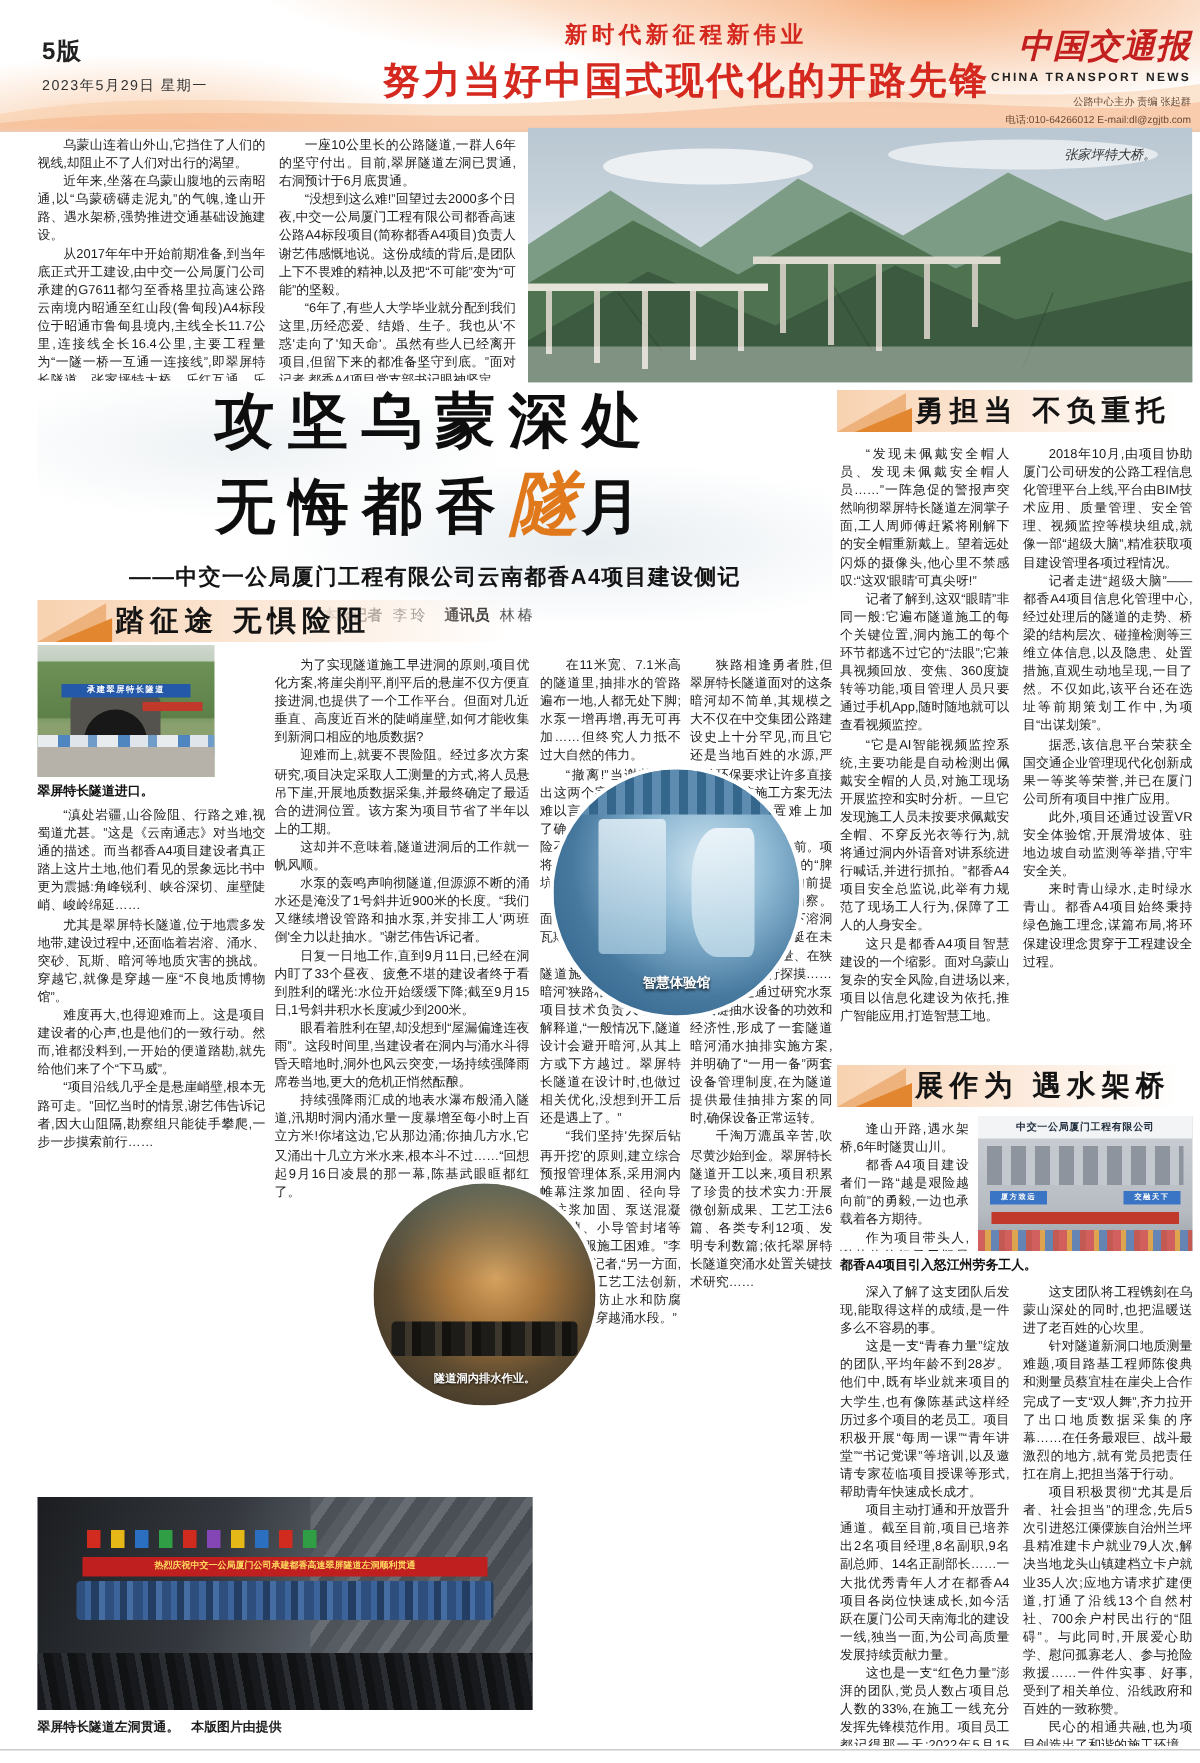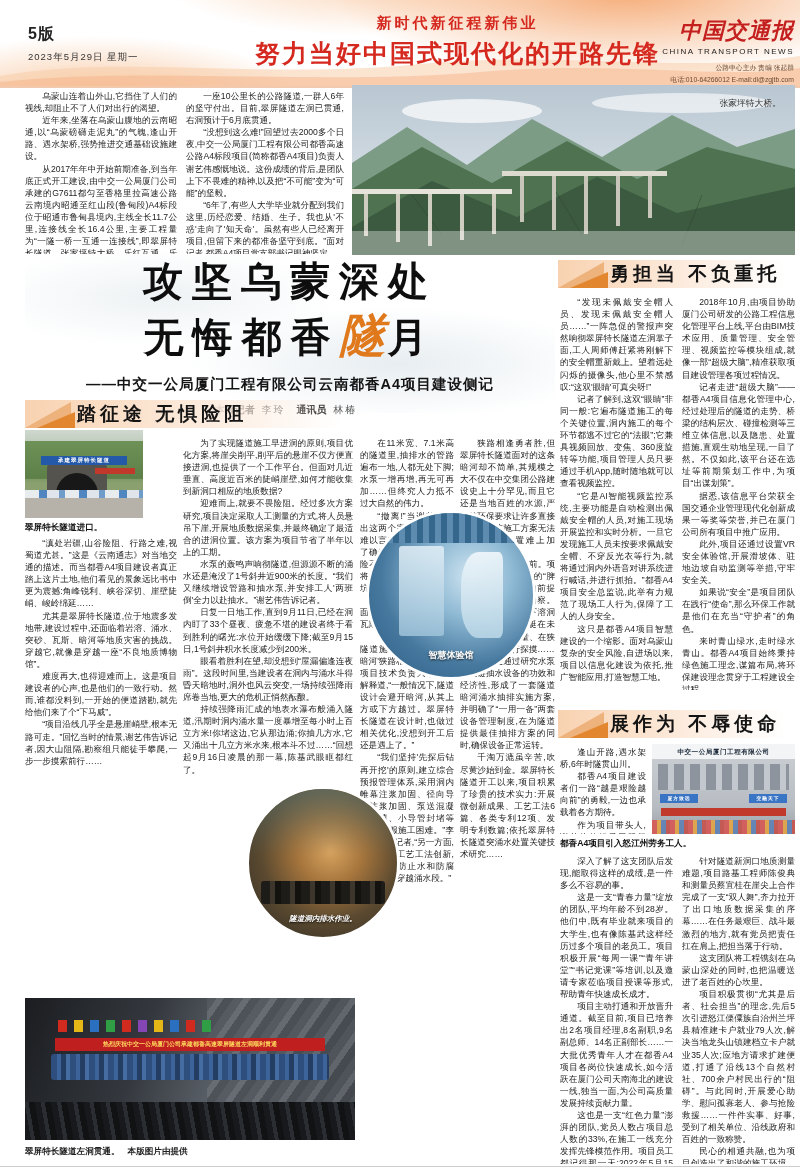--- a/index.html
+++ b/index.html
@@ -16,21 +16,21 @@
   .hdr-wave{position:absolute;left:0;bottom:0;width:800px;height:40px;}
   .page-info{position:absolute;left:28px;top:24px;}
   .page-no{font-size:16px;font-weight:900;color:#222;letter-spacing:1px;}
   .page-date{font-size:9.5px;color:#333;margin-top:6px;letter-spacing:1px;}
   .slogans{position:absolute;left:205px;top:14px;width:505px;text-align:center;}
   .slogan-sm{font-size:15px;font-weight:900;color:#d5281e;letter-spacing:3px;}
   .slogan-lg{font-size:25px;font-weight:900;color:#d5281e;letter-spacing:2px;margin-top:4px;}
   .masthead{position:absolute;right:6px;top:16px;width:210px;text-align:right;}
   .brand{font-size:22px;font-weight:900;font-style:italic;color:#c41f1f;
          font-family:"Liberation Serif","DejaVu Serif",serif;letter-spacing:1px;}
-  .brand-en{font-size:8px;font-weight:400;color:#222;letter-spacing:1.5px;margin-top:1px;}
+  .brand-en{font-size:8px;font-weight:700;color:#222;letter-spacing:1.5px;margin-top:1px;}
   .pub-line{font-size:6.8px;color:#6b4a33;margin-top:7px;}
   .contact-line{font-size:6.8px;color:#6b4a33;margin-top:2px;}
   
   .col{position:absolute;text-align:justify;font-size:8.6px;line-height:12.1px;color:#1c1c1c;overflow:hidden;}
   .col p{margin:0;text-indent:2em;}
   
   .hl-wash{position:absolute;left:25px;top:248px;width:530px;height:165px;
            background:radial-gradient(ellipse 300px 80px at 70% 70%, #e7edf1 0%, rgba(231,237,241,0) 70%),
                       radial-gradient(ellipse 260px 70px at 25% 30%, #eef2f4 0%, rgba(238,242,244,0) 70%);}
   .headline{position:absolute;left:25px;top:256px;width:530px;text-align:center;}
@@ -46,21 +46,21 @@
             box-sizing:border-box;font-size:19px;font-weight:900;letter-spacing:4px;color:#141414;
             background:linear-gradient(90deg,#f8d2b0 0%,#fcecdf 55%,rgba(252,236,223,0) 96%);}
   .sec-head::before{content:"";position:absolute;left:0;top:2px;width:46px;height:26px;
             background:#eeb27c;clip-path:polygon(0 100%,100% 0,100% 100%);}
   .sec-head::after{content:"";position:absolute;left:12px;top:8px;width:38px;height:20px;
             background:#e2872f;clip-path:polygon(0 100%,100% 20%,100% 100%);}
   
   .photo{position:absolute;overflow:hidden;}
   .photo-cap{position:absolute;font-size:8.6px;font-weight:700;color:#111;}
   .hero{left:352px;top:85px;width:443px;height:170px;}
-  .hero-cap{position:absolute;right:14px;top:13px;font-size:8.8px;color:#333;font-weight:400;}
+  .hero-cap{position:absolute;right:24px;top:13px;font-size:8.8px;color:#333;font-weight:400;font-style:italic;}
   
   .entrance{left:25px;top:430px;width:118px;height:88px;background:linear-gradient(#cfd8ce 0%,#c2cfc0 12%,#6e9157 13%,#5d8049 55%,#7d9a66 56%,#8aa06e 60%);}
   .entr-portal{position:absolute;left:22px;top:34px;width:60px;height:34px;background:#55534e;border-radius:4px 4px 0 0;}
   .entr-arch{position:absolute;left:9px;top:9px;width:42px;height:25px;background:#181818;border-radius:21px 21px 0 0;}
   .entr-sign{position:absolute;left:16px;top:26px;width:86px;height:9px;background:#2458a8;color:#fff;
              font-size:5.5px;font-weight:700;text-align:center;line-height:9px;letter-spacing:1px;}
   .entr-road{position:absolute;left:0;bottom:0;width:100%;height:20px;background:#b6b2aa;}
   .entr-bldg{position:absolute;left:0;bottom:14px;width:100%;height:14px;
              background:repeating-linear-gradient(90deg,#e8ecef 0 14px,#4f86c0 14px 22px,#dfe5ea 22px 34px,#6f9cc9 34px 40px);}
   .entr-banner{position:absolute;left:70px;top:38px;width:40px;height:6px;background:#c0392b;}
@@ -203,21 +203,20 @@
     <p>“发现未佩戴安全帽人员、发现未佩戴安全帽人员……”一阵急促的警报声突然响彻翠屏特长隧道左洞掌子面,工人周师傅赶紧将刚解下的安全帽重新戴上。望着远处闪烁的摄像头,他心里不禁感叹:“这双'眼睛'可真尖呀!”</p>
     <p>记者了解到,这双“眼睛”非同一般:它遍布隧道施工的每个关键位置,洞内施工的每个环节都逃不过它的“法眼”;它兼具视频回放、变焦、360度旋转等功能,项目管理人员只要通过手机App,随时随地就可以查看视频监控。</p>
     <p>“它是AI智能视频监控系统,主要功能是自动检测出佩戴安全帽的人员,对施工现场开展监控和实时分析。一旦它发现施工人员未按要求佩戴安全帽、不穿反光衣等行为,就将通过洞内外语音对讲系统进行喊话,并进行抓拍。”都香A4项目安全总监说,此举有力规范了现场工人行为,保障了工人的人身安全。</p>
     <p>这只是都香A4项目智慧建设的一个缩影。面对乌蒙山复杂的安全风险,自进场以来,项目以信息化建设为依托,推广智能应用,打造智慧工地。</p>
   </div>
 <div class="col" style="left:682px;top:296px;width:113px;height:394px;">
     <p>2018年10月,由项目协助厦门公司研发的公路工程信息化管理平台上线,平台由BIM技术应用、质量管理、安全管理、视频监控等模块组成,就像一部“超级大脑”,精准获取项目建设管理各项过程情况。</p>
     <p>记者走进“超级大脑”——都香A4项目信息化管理中心,经过处理后的隧道的走势、桥梁的结构层次、碰撞检测等三维立体信息,以及隐患、处置措施,直观生动地呈现,一目了然。不仅如此,该平台还在选址等前期策划工作中,为项目“出谋划策”。</p>
     <p>据悉,该信息平台荣获全国交通企业管理现代化创新成果一等奖等荣誉,并已在厦门公司所有项目中推广应用。</p>
     <p>此外,项目还通过设置VR安全体验馆,开展滑坡体、驻地边坡自动监测等举措,守牢安全关。</p>
-    <p>如果说“安全”是项目团队在践行“使命”,那么环保工作就是他们在充当“守护者”的角色。</p>
     <p>来时青山绿水,走时绿水青山。都香A4项目始终秉持绿色施工理念,谋篇布局,将环保建设理念贯穿于工程建设全过程。</p>
   </div>
 
 <div class="sec-head" style="left:25px;top:400px;width:330px;">踏征途  无惧险阻</div>
 
 <div class="photo entrance">
   <div class="entr-portal">
     <div class="entr-arch"></div>
   </div>
   <div class="entr-sign">承建翠屏特长隧道</div>
@@ -229,20 +228,21 @@
 
 <div class="col" style="left:25px;top:537px;width:152px;height:457px;">
     <p>“滇处岩疆,山谷险阻、行路之难,视蜀道尤甚。”这是《云南通志》对当地交通的描述。而当都香A4项目建设者真正踏上这片土地,他们看见的景象远比书中更为震撼:角峰锐利、峡谷深切、崖壁陡峭、峻岭绵延……</p>
     <p>尤其是翠屏特长隧道,位于地震多发地带,建设过程中,还面临着岩溶、涌水、突砂、瓦斯、暗河等地质灾害的挑战。穿越它,就像是穿越一座“不良地质博物馆”。</p>
     <p>难度再大,也得迎难而上。这是项目建设者的心声,也是他们的一致行动。然而,谁都没料到,一开始的便道踏勘,就先给他们来了个“下马威”。</p>
     <p>“项目沿线几乎全是悬崖峭壁,根本无路可走。”回忆当时的情景,谢艺伟告诉记者,因大山阻隔,勘察组只能徒手攀爬,一步一步摸索前行……</p>
   </div>
 <div class="col" style="left:183px;top:437px;width:170px;height:557px;">
     <p>为了实现隧道施工早进洞的原则,项目优化方案,将崖尖削平,削平后的悬崖不仅方便直接进洞,也提供了一个工作平台。但面对几近垂直、高度近百米的陡峭崖壁,如何才能收集到新洞口相应的地质数据?</p>
     <p>迎难而上,就要不畏险阻。经过多次方案研究,项目决定采取人工测量的方式,将人员悬吊下崖,开展地质数据采集,并最终确定了最适合的进洞位置。该方案为项目节省了半年以上的工期。</p>
+    <p>这却并不意味着,隧道进洞后的工作就一帆风顺。</p>
     <p>水泵的轰鸣声响彻隧道,但源源不断的涌水还是淹没了1号斜井近900米的长度。“我们又继续增设管路和抽水泵,并安排工人'两班倒'全力以赴抽水。”谢艺伟告诉记者。</p>
     <p>日复一日地工作,直到9月11日,已经在洞内盯了33个昼夜、疲惫不堪的建设者终于看到胜利的曙光:水位开始缓缓下降;截至9月15日,1号斜井积水长度减少到200米。</p>
     <p>眼看着胜利在望,却没想到“屋漏偏逢连夜雨”。这段时间里,当建设者在洞内与涌水斗得昏天暗地时,洞外也风云突变,一场持续强降雨席卷当地,更大的危机正悄然酝酿。</p>
     <p>持续强降雨汇成的地表水瀑布般涌入隧道,汛期时洞内涌水量一度暴增至每小时上百立方米!你堵这边,它从那边涌;你抽几方水,它又涌出十几立方米水来,根本斗不过……“回想起9月16日凌晨的那一幕,陈基武眼眶都红了。</p>
   </div>
 <div class="col" style="left:360px;top:437px;width:94px;height:721px;">
     <p>在11米宽、7.1米高的隧道里,抽排水的管路遍布一地,人都无处下脚;水泵一增再增,再无可再加……但终究人力抵不过大自然的伟力。</p>
     <p>“撤离!”当谢艺伟说出这两个字时,个中酸楚难以言表。他很清楚,为了确保1号斜井的安全风险不影响主洞施工,他们将彻底放弃这4百余米的坑道……</p>
     <p>不仅是涌水,建设者面对的还有来自突砂、瓦斯,甚至暗河的挑战。</p>
     <p>“尤其是后者,我们在隧道施工中恰好和一条暗河'狭路相逢'。”都香A4项目技术负责人李开军解释道,“一般情况下,隧道设计会避开暗河,从其上方或下方越过。翠屏特长隧道在设计时,也做过相关优化,没想到开工后还是遇上了。”</p>
@@ -258,24 +258,24 @@
 <div class="round smart">
   <div class="smart-ceil"></div>
   <div class="smart-panel"></div>
   <div class="smart-door"></div>
   <div class="round-label" style="font-size:9px;">智慧体验馆</div>
 </div>
 
 <div class="round drain">
   <div class="drain-top"></div>
   <div class="drain-pumps"></div>
-  <div class="round-label" style="font-size:7.5px;font-style:italic;">隧道洞内排水作业。</div>
-</div>
-
-<div class="sec-head" style="left:558px;top:710px;width:237px;">展作为  不辱使命</div>
+  <div class="round-label" style="font-size:7.5px;">隧道洞内排水作业。</div>
+</div>
+
+<div class="sec-head" style="left:558px;top:710px;width:237px;">展作为  遇水架桥</div>
 <div class="col" style="left:560px;top:746px;width:86px;height:88px;">
     <p>逢山开路,遇水架桥,6年时隧贯山川。</p>
     <p>都香A4项目建设者们一路“越是艰险越向前”的勇毅,一边也承载着各方期待。</p>
     <p>作为项目带头人,谢艺伟的担子无疑最重:技术、管理……重重“大山”压肩。“我有一个'好团队',有他们在,我底气十足。”</p>
   </div>
 
 <div class="photo company">
   <div class="comp-sign">中交一公局厦门工程有限公司</div>
   <div class="comp-win"></div>
   <div class="comp-blue1">厦方致远</div>
@@ -285,22 +285,22 @@
 </div>
 <div class="photo-cap" style="left:560px;top:838px;">都香A4项目引入怒江州劳务工人。</div>
 
 <div class="col" style="left:560px;top:855px;width:113px;height:309px;">
     <p>深入了解了这支团队后发现,能取得这样的成绩,是一件多么不容易的事。</p>
     <p>这是一支“青春力量”绽放的团队,平均年龄不到28岁。他们中,既有毕业就来项目的大学生,也有像陈基武这样经历过多个项目的老员工。项目积极开展“每周一课”“青年讲堂”“书记党课”等培训,以及邀请专家莅临项目授课等形式,帮助青年快速成长成才。</p>
     <p>项目主动打通和开放晋升通道。截至目前,项目已培养出2名项目经理,8名副职,9名副总师、14名正副部长……一大批优秀青年人才在都香A4项目各岗位快速成长,如今活跃在厦门公司天南海北的建设一线,独当一面,为公司高质量发展持续贡献力量。</p>
     <p>这也是一支“红色力量”澎湃的团队,党员人数占项目总人数的33%,在施工一线充分发挥先锋模范作用。项目员工都记得那一天:2022年5月15日半夜,翠屏特长隧道进口右洞因暴雨突发涌水,项目启动水泵全力抽水,员工纷纷放下手头的工作,扛沙袋、抢物资、灌注浆、堵涌水,手上被磨出了水泡、沾满了泥浆,但他们用实际行动,擦亮了共产党员的“红色名片”。在党员和群众的共同努力下,这一次抢险挽回损失近1000万元。</p>
   </div>
 <div class="col" style="left:682px;top:855px;width:113px;height:309px;">
+    <p>这支团队将工程镌刻在乌蒙山深处的同时,也把温暖送进了老百姓的心坎里。</p>
     <p>针对隧道新洞口地质测量难题,项目路基工程师陈俊典和测量员蔡宜桂在崖尖上合作完成了一支“双人舞”,齐力拉开了出口地质数据采集的序幕……在任务最艰巨、战斗最激烈的地方,就有党员把责任扛在肩上,把担当落于行动。</p>
-    <p>这支团队将工程镌刻在乌蒙山深处的同时,也把温暖送进了老百姓的心坎里。</p>
     <p>项目积极贯彻“尤其是后者、社会担当”的理念,先后5次引进怒江傈僳族自治州兰坪县精准建卡户就业79人次,解决当地龙头山镇建档立卡户就业35人次;应地方请求扩建便道,打通了沿线13个自然村社、700余户村民出行的“阻碍”。与此同时,开展爱心助学、慰问孤寡老人、参与抢险救援……一件件实事、好事,受到了相关单位、沿线政府和百姓的一致称赞。</p>
     <p>民心的相通共融,也为项目创造出了和谐的施工环境。项目先后实现隧道红线用地及临时用地全线率先移交,隧道出口处拆迁一个月内完成等突破,为隧道施工抢回了宝贵的时间。</p>
   </div>
 
 <div class="photo breakthrough">
   <div class="bt-rock"></div>
   <div class="bt-flags">
     <span style="background:#d12b1f"></span>
     <span style="background:#e6b817"></span>
     <span style="background:#2a6fc0"></span>

